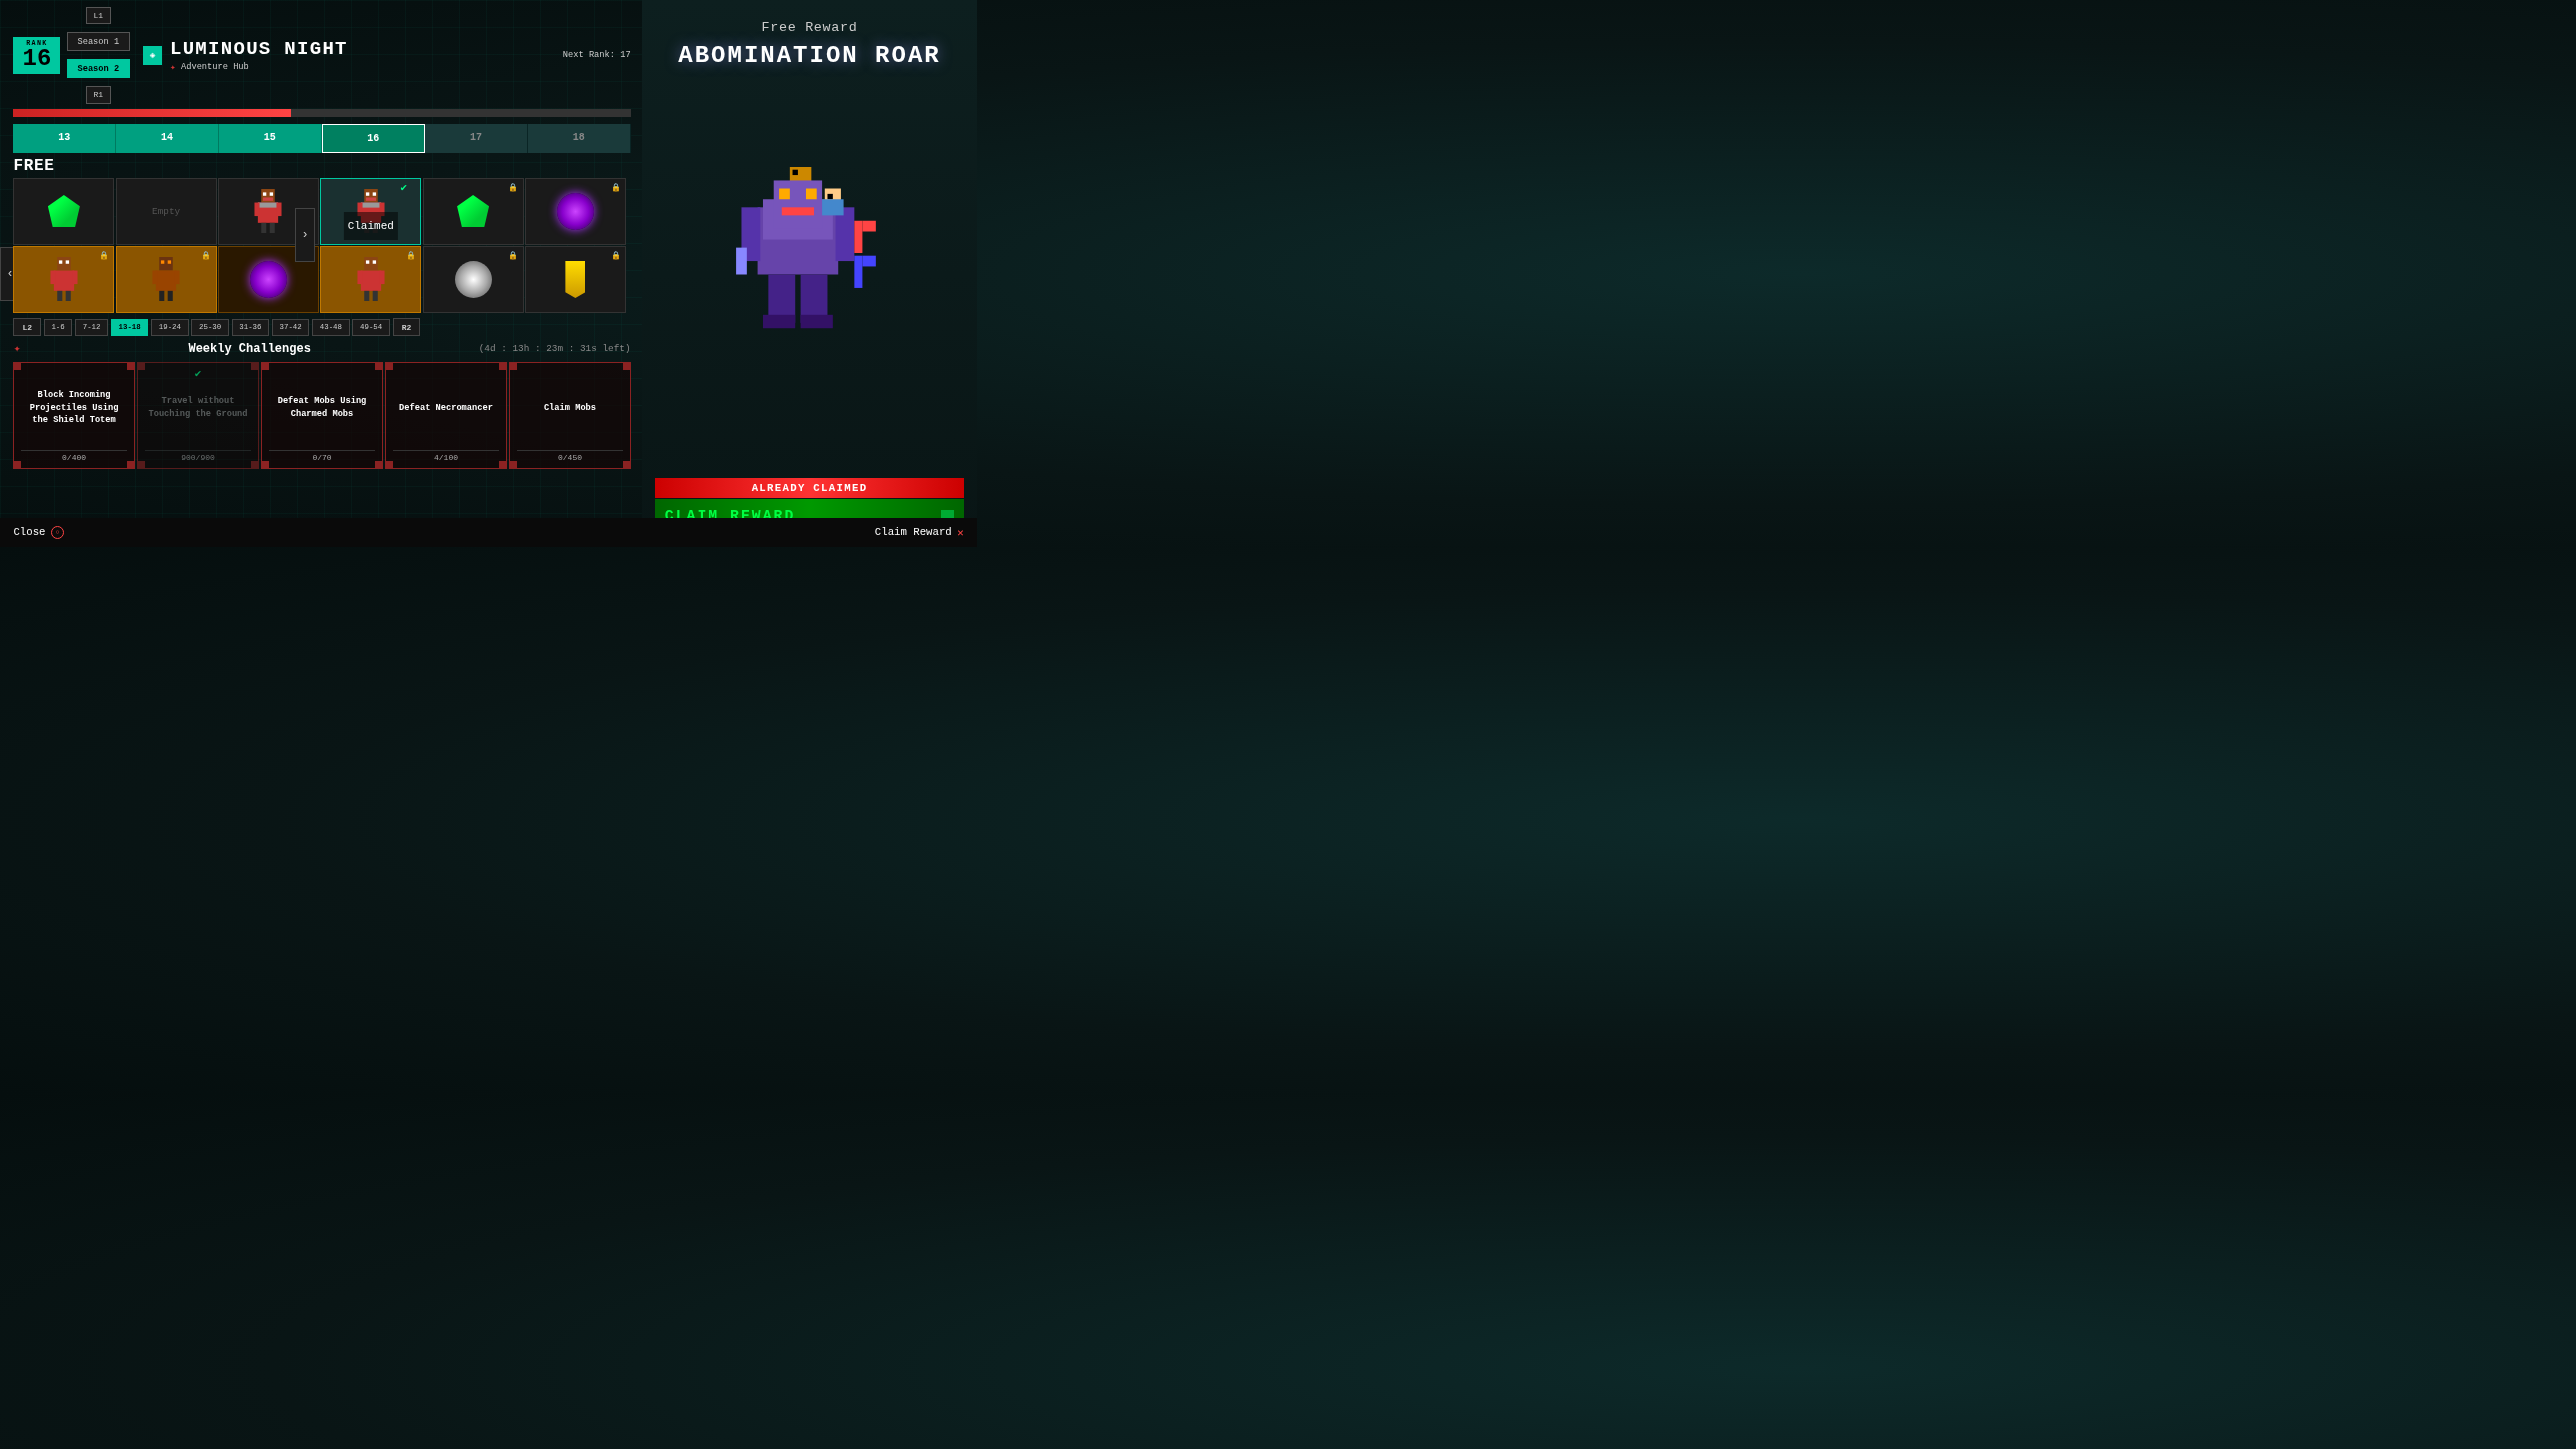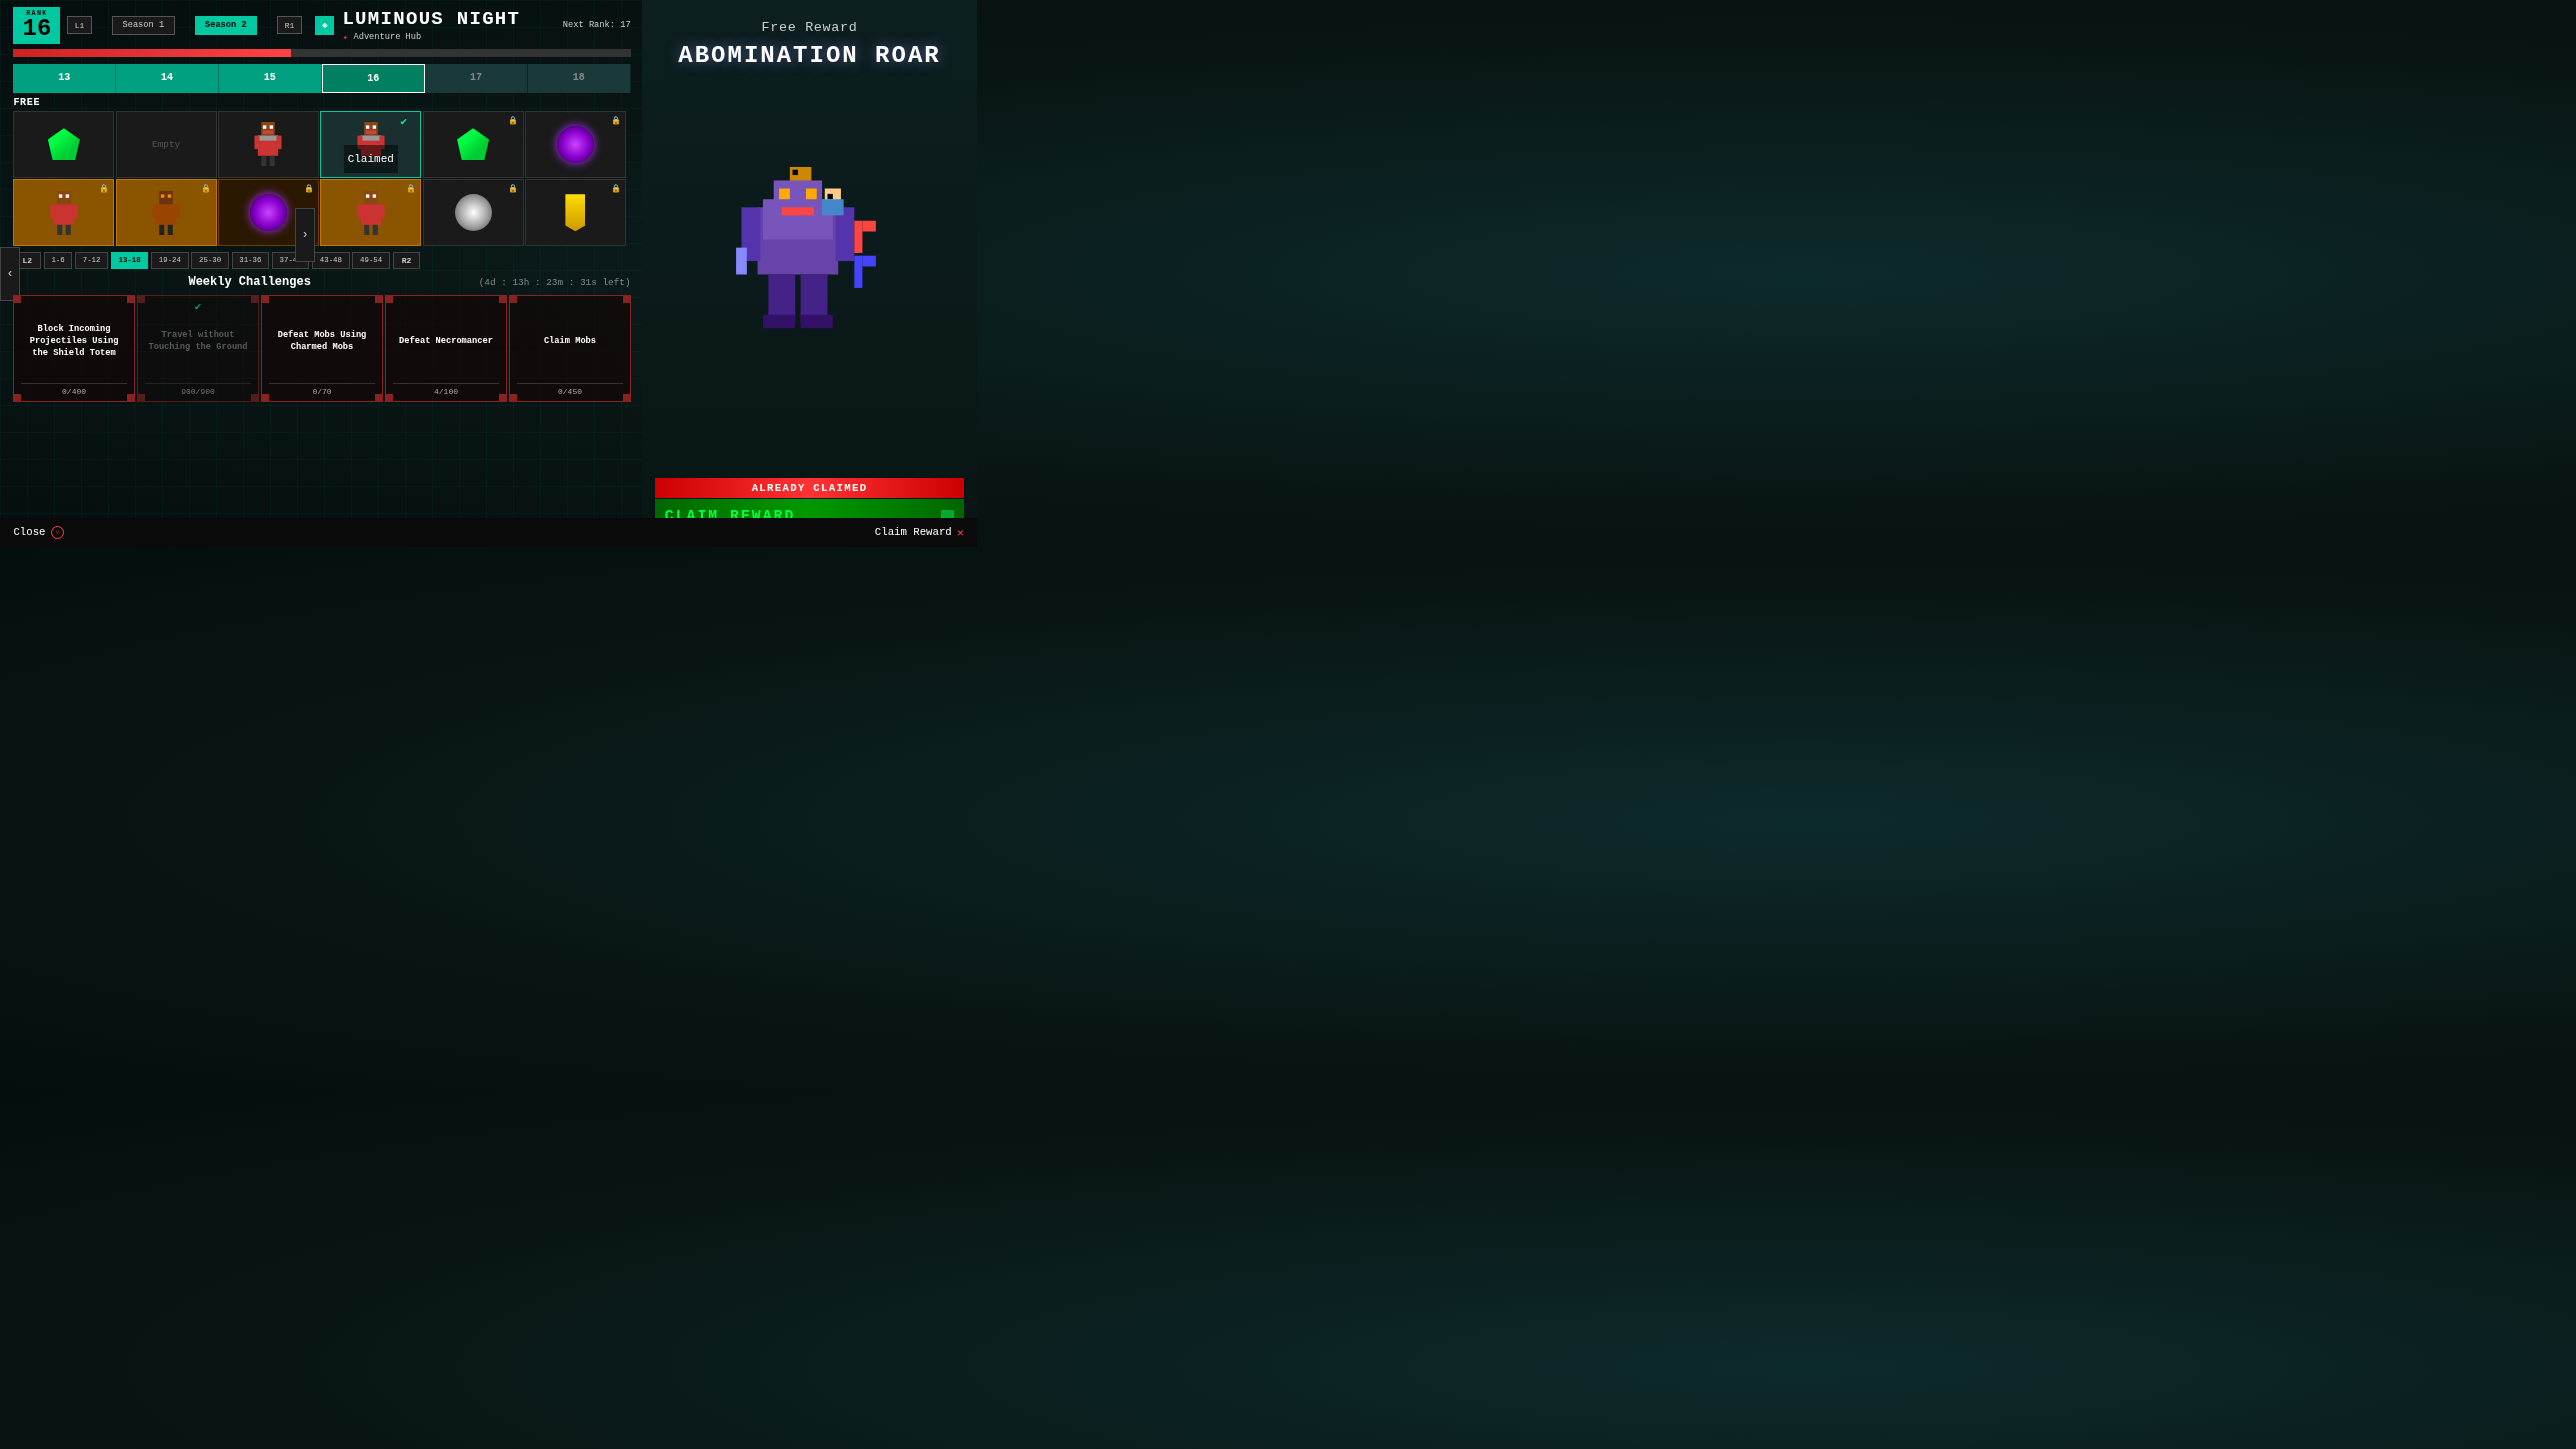--- a/index.html
+++ b/index.html
@@ -58,21 +58,22 @@
     }
     .rank-number {
       font-size: 24px;
       font-weight: bold;
       line-height: 1;
     }
 
     .season-tabs {
       display: flex;
       align-items: center;
-      gap: 20px;
+      gap: 8px;
+      flex-direction: column;
     }
     .season-btn {
       background: #1a1a1a;
       border: 0.7px solid #555;
       color: #ccc;
       padding: 3.4px 9.4px;
       font-size: 8.7px;
       cursor: pointer;
       font-family: inherit;
     }
@@ -168,21 +169,21 @@
       border: 1.3px solid #ffffff;
     }
     .rank-nav-item.inactive {
       background: #1a3a3a;
       color: #888;
       border-right: 0.7px solid #0a2525;
     }
 
     
     .free-label {
-      font-size: 10px;
+      font-size: 16px;
       font-weight: bold;
       color: #ffffff;
       margin: 4px 0 2.7px 0;
       letter-spacing: 0.7px;
     }
 
     .rewards-row {
       display: flex;
       gap: 1.3px;
       margin-bottom: 1.3px;

